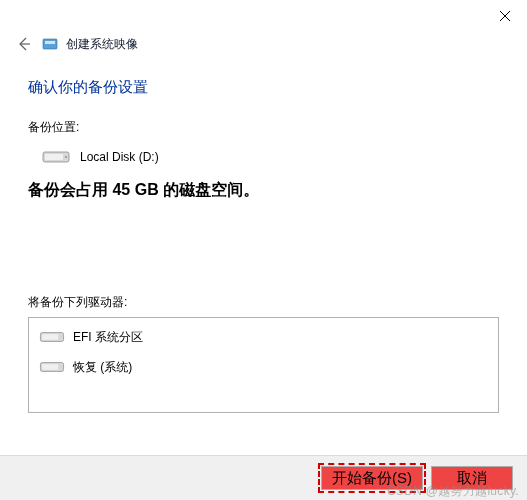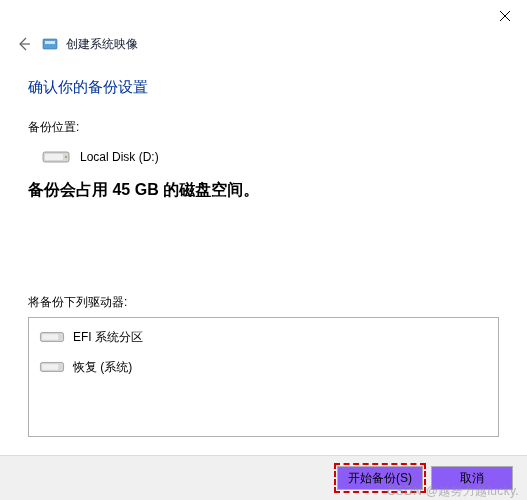--- a/index.html
+++ b/index.html
@@ -69,21 +69,21 @@
     }
     .disk-icon {
       width: 28px;
       height: 18px;
     }
     .space-info { font-size: 16px; color: #000; margin-bottom: 93px; font-weight: bold; }
     .drives-label { font-size: 12px; color: #000; margin-bottom: 6px; }
     .drives-box {
       border: 1px solid #b0b0b0;
       padding: 4px 6px;
-      height: 120px;
+      height: 96px;
     }
     .drive-row {
       display: flex;
       align-items: center;
       gap: 8px;
       padding: 6px 4px;
     }
     .drive-row .dicon {
       width: 26px;
       height: 18px;
@@ -101,22 +101,22 @@
       padding: 10px 14px;
       display: flex;
       justify-content: flex-end;
       gap: 8px;
       background: #f0f0f0;
     }
     .btn {
       min-width: 82px;
       height: 24px;
       border: 1px solid #adadad;
-      background: #8b5cf6;
-      font-size: 12px;
+      background: #ef4444;
+      font-size: 15px;
       font-family: inherit;
       cursor: pointer;
       padding: 0 10px;
     }
     .btn.primary {
       outline: 2px dashed #d40000;
       outline-offset: 1px;
     }
     .watermark {
       position: absolute;

